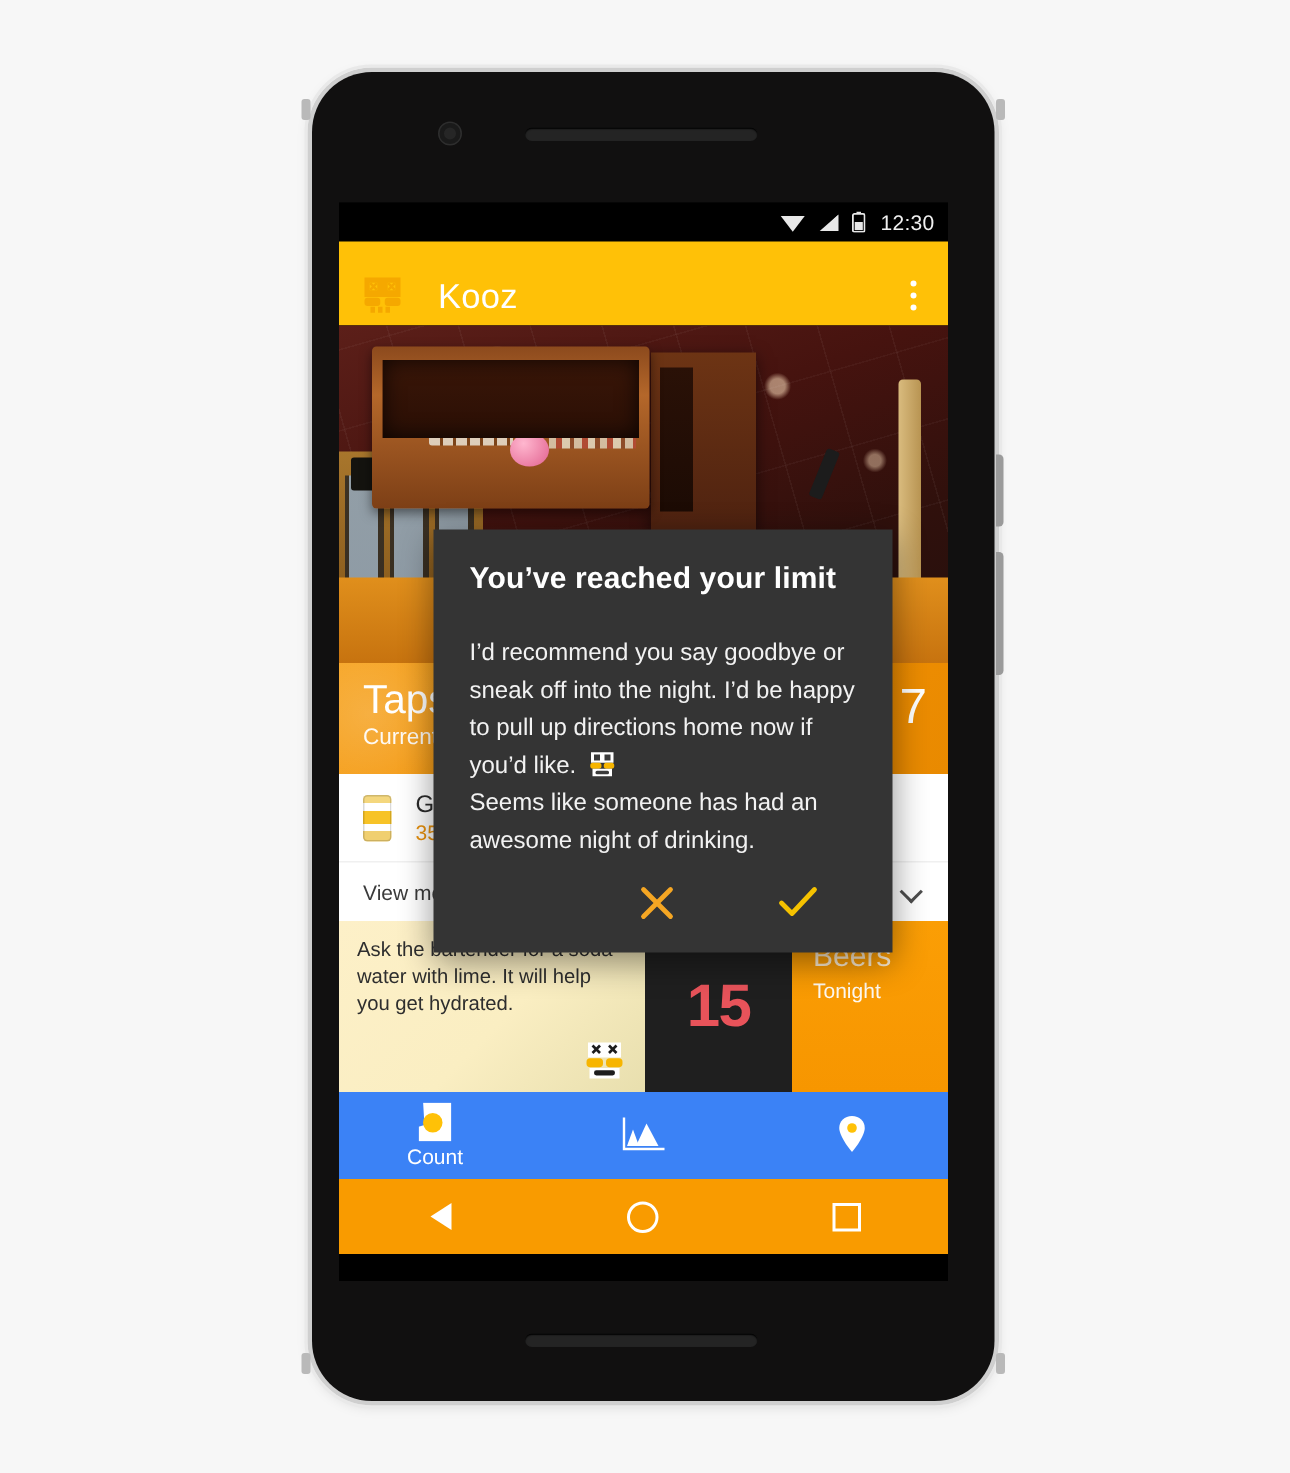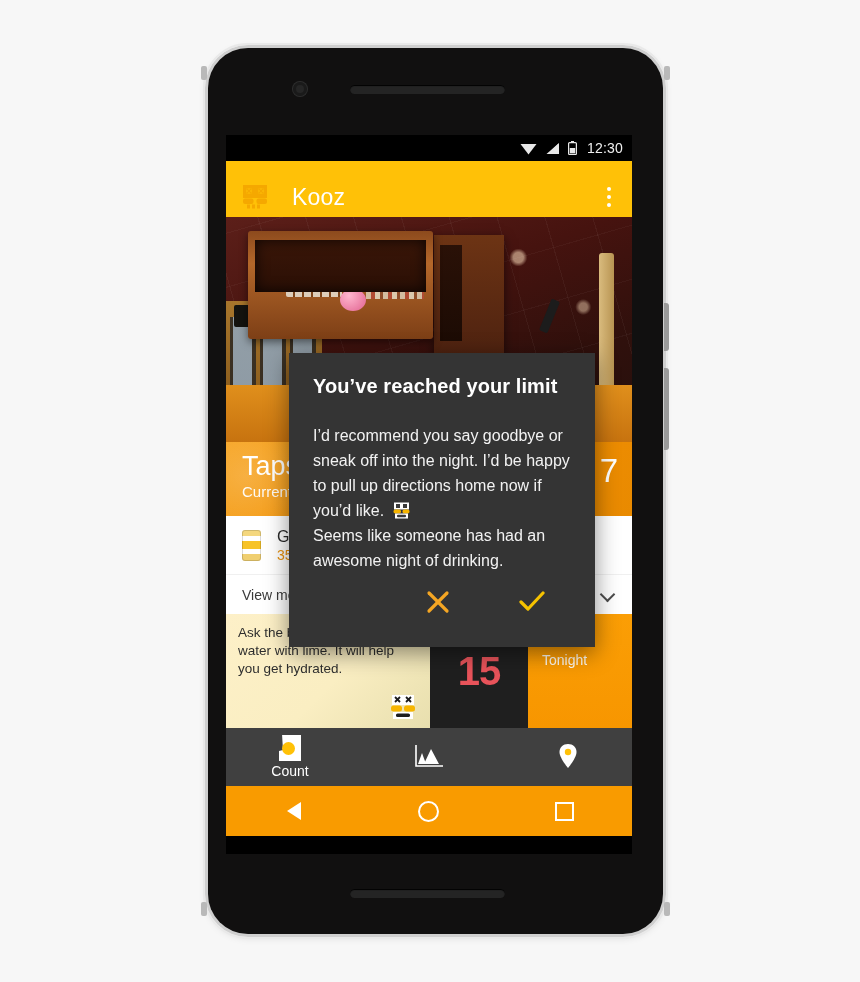--- a/index.html
+++ b/index.html
@@ -136,42 +136,42 @@
   #tip-text{font-size:13.5px;line-height:18px;color:#2e2e2e;}
   #tip-face{position:absolute;right:12px;bottom:8px;width:30px;height:26px;}
   #count-tile{width:98px;background:#1f1f1f;display:flex;align-items:center;justify-content:center;}
   #count-number{font-size:40px;font-weight:700;color:#e8535a;letter-spacing:-1px;}
   #beers-tile{flex:1;background:linear-gradient(180deg,#fb9e05,#f79600);
     padding:12px 0 0 14px;box-sizing:border-box;color:#fff;}
   #beers-title{font-size:20px;color:rgba(255,255,255,.82);line-height:24px;}
   #beers-sub{font-size:14px;color:rgba(255,255,255,.95);line-height:20px;}
 
   
-  #tabbar{height:58px;background:#404040;display:flex;align-items:center;gap:11px;}
+  #tabbar{height:58px;background:#3b82f6;display:flex;align-items:center;gap:11px;}
   .tab{flex:1;display:flex;flex-direction:column;align-items:center;justify-content:center;gap:2px;cursor:pointer;}
   .tab .tab-label{font-size:14px;color:#fff;}
   #icon-count{width:22px;height:26px;position:relative;}
   #icon-count .glass{position:absolute;inset:0;background:#fff;
     clip-path:polygon(14% 0,100% 0,100% 100%,0 100%,0 62%,18% 58%);}
   #icon-count .cut{position:absolute;left:3px;top:7px;width:13px;height:13px;border-radius:50%;
     background:#FFC107;}
   #icon-chart{width:30px;height:24px;position:relative;}
   #icon-pin{width:20px;height:26px;position:relative;}
 
   
   #navbar{height:50px;background:#F99B00;display:flex;align-items:center;}
   .navbtn{flex:1;display:flex;align-items:center;justify-content:center;cursor:pointer;}
   #nav-back{width:0;height:0;border-top:9px solid transparent;border-bottom:9px solid transparent;
     border-right:14px solid #fff;}
   #nav-home{width:17px;height:17px;border-radius:50%;border:2.4px solid #fff;}
   #nav-recent{width:15px;height:15px;border:2.4px solid #fff;}
 
   
   #dialog{position:absolute;left:63px;top:218px;width:306px;
-    background:#343434;color:#fff;padding:20px 24px 24px;box-sizing:border-box;
+    background:#343434;color:#fff;padding:20px 24px 12px;box-sizing:border-box;
     box-shadow:0 6px 22px rgba(0,0,0,.45);}
   #dialog-title{font-size:20px;font-weight:700;line-height:26px;margin-bottom:11px;letter-spacing:.1px;}
   .dialog-p{font-size:16px;line-height:25px;color:#f2f2f2;}
   .dialog-p.spacer{margin-top:24px;}
   #dialog-emoji{display:inline-block;width:19px;height:17px;position:relative;vertical-align:-3px;margin-left:3px;}
   #dialog-actions{display:flex;justify-content:flex-end;align-items:center;gap:60px;
     padding:12px 22px 4px 0;}
   .dlg-btn{width:34px;height:34px;display:flex;align-items:center;justify-content:center;cursor:pointer;}
   #btn-decline svg line{stroke:#f5a623;stroke-width:3.2;stroke-linecap:round;}
   #btn-accept svg polyline{stroke:#f5c200;stroke-width:3.2;fill:none;stroke-linecap:round;stroke-linejoin:round;}

